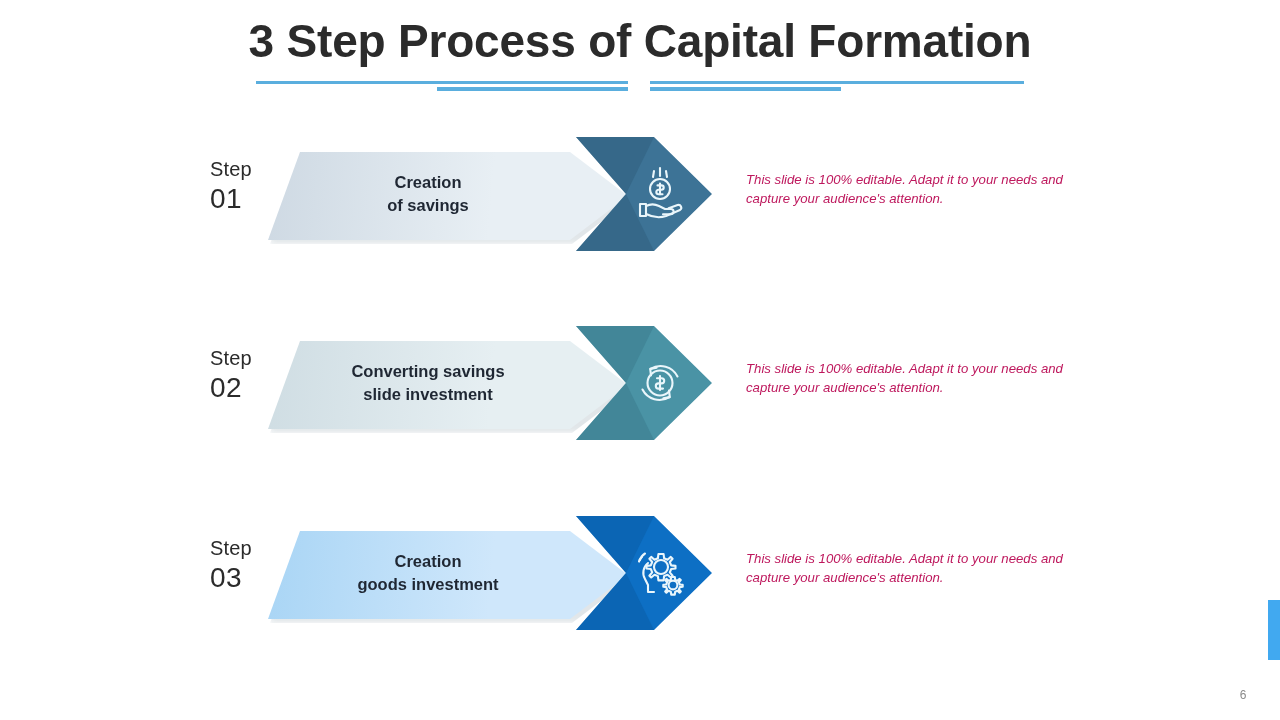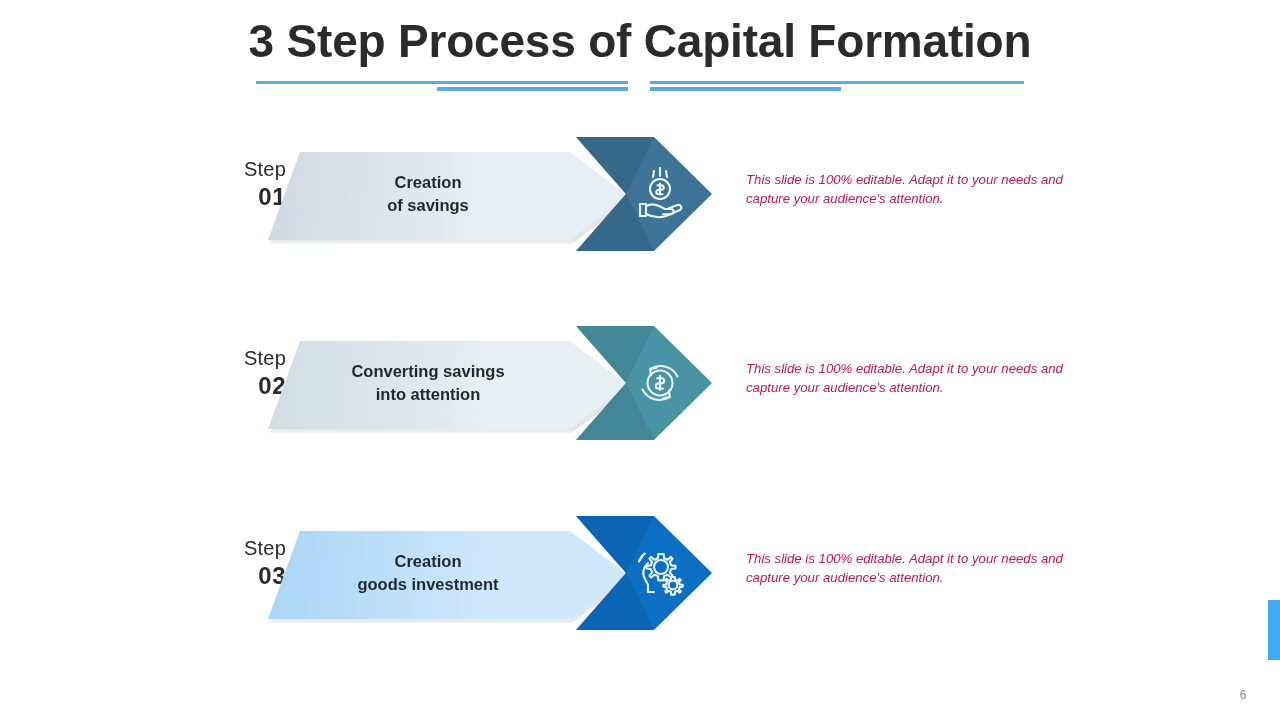--- a/index.html
+++ b/index.html
@@ -51,34 +51,34 @@
   #step-row-0 { top: 125px; }
   #step-row-1 { top: 314px; }
   #step-row-2 { top: 504px; }
 
   
   .step-label {
     position: absolute;
     left: 210px;
     top: 34px;
     width: 76px;
-    text-align: right;
+    text-align: left;
     color: #2b2b2b;
     line-height: 1.0;
   }
   .step-word {
     display: block;
     font-size: 20px;
     font-weight: normal;
     letter-spacing: 0.2px;
   }
   .step-num {
     display: block;
-    font-size: 24px;
-    font-weight: bold;
+    font-size: 28px;
+    font-weight: normal;
     margin-top: 6px;
     letter-spacing: 0.5px;
   }
 
   
   .band-wrap {
     position: absolute;
     left: 268px;
     top: 27px;
     width: 360px;
@@ -260,21 +260,21 @@
     <span class="step-num">02</span>
   </div>
 
   <div class="band-wrap">
     <div class="band-shadow"></div>
     <div class="band" id="band-1" style="background: linear-gradient(95deg, rgb(207, 221, 227) 0%, rgb(230, 239, 242) 62%, rgb(230, 239, 242) 100%);"></div>
   </div>
 
   <div class="band-text">
     <span>Converting savings</span><br>
-    <span>into attention</span>
+    <span>slide investment</span>
   </div>
 
   <div class="head-wrap">
     <div class="head" id="head-1" style="background: rgb(74, 147, 165);"></div>
     <div class="head-shade" id="head-s-1" style="background: rgb(58, 122, 139);"></div>
     <div class="head-shade-b" id="head-sb-1" style="background: rgb(58, 122, 139);"></div>
     <div class="head-icon">
       <svg viewBox="0 0 64 64" fill="none" stroke="#eaf6fb" stroke-width="2.1" stroke-linecap="round" stroke-linejoin="round">
         <circle cx="32" cy="32" r="12.5"></circle>
         <path d="M32 25 v14 M29 27.2 h4.6 a2.6 2.6 0 0 1 0 5.2 h-3.2 a2.6 2.6 0 0 0 0 5.2 h4.6"></path>

